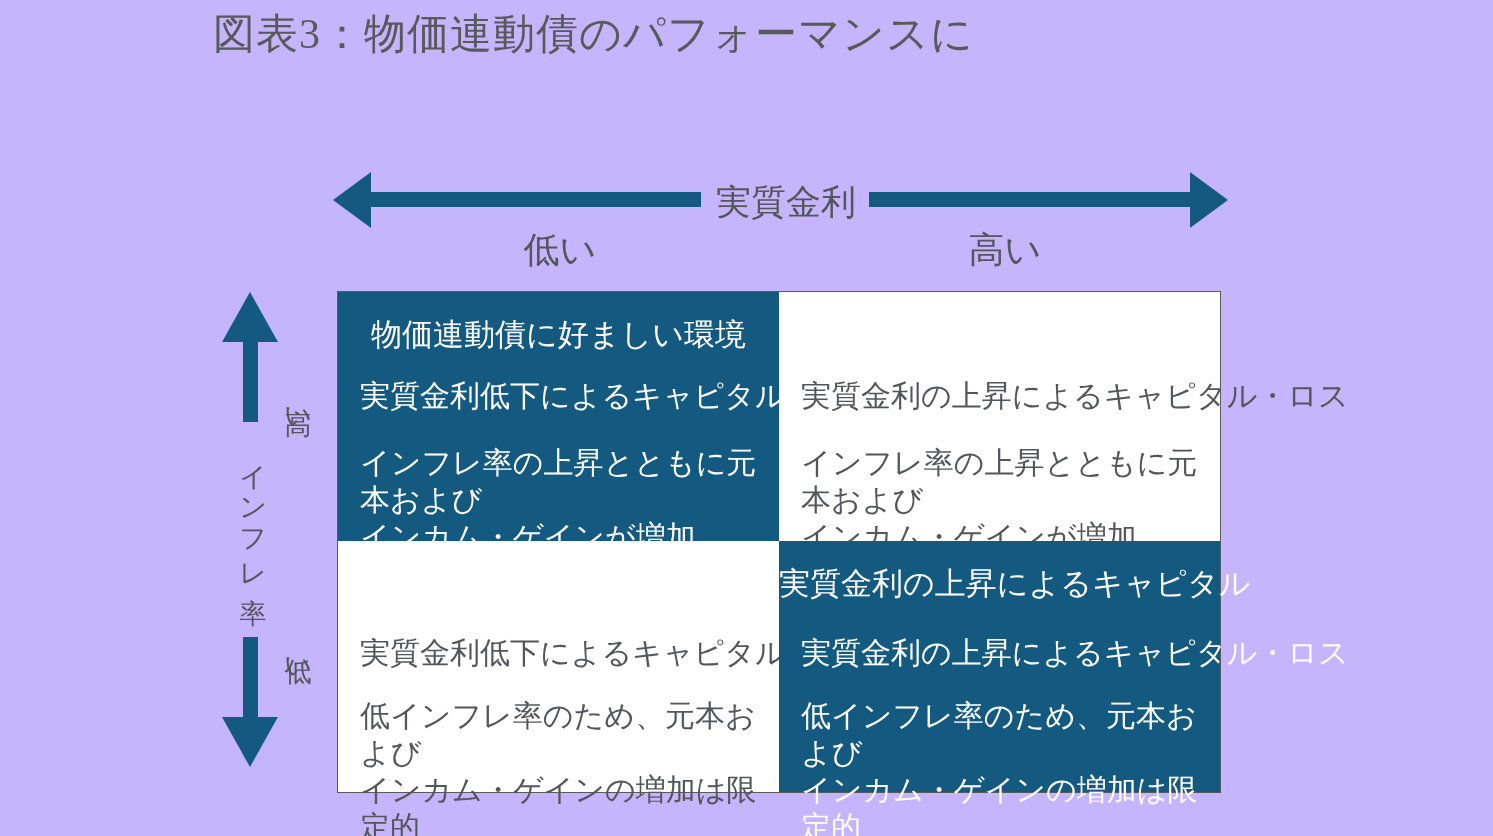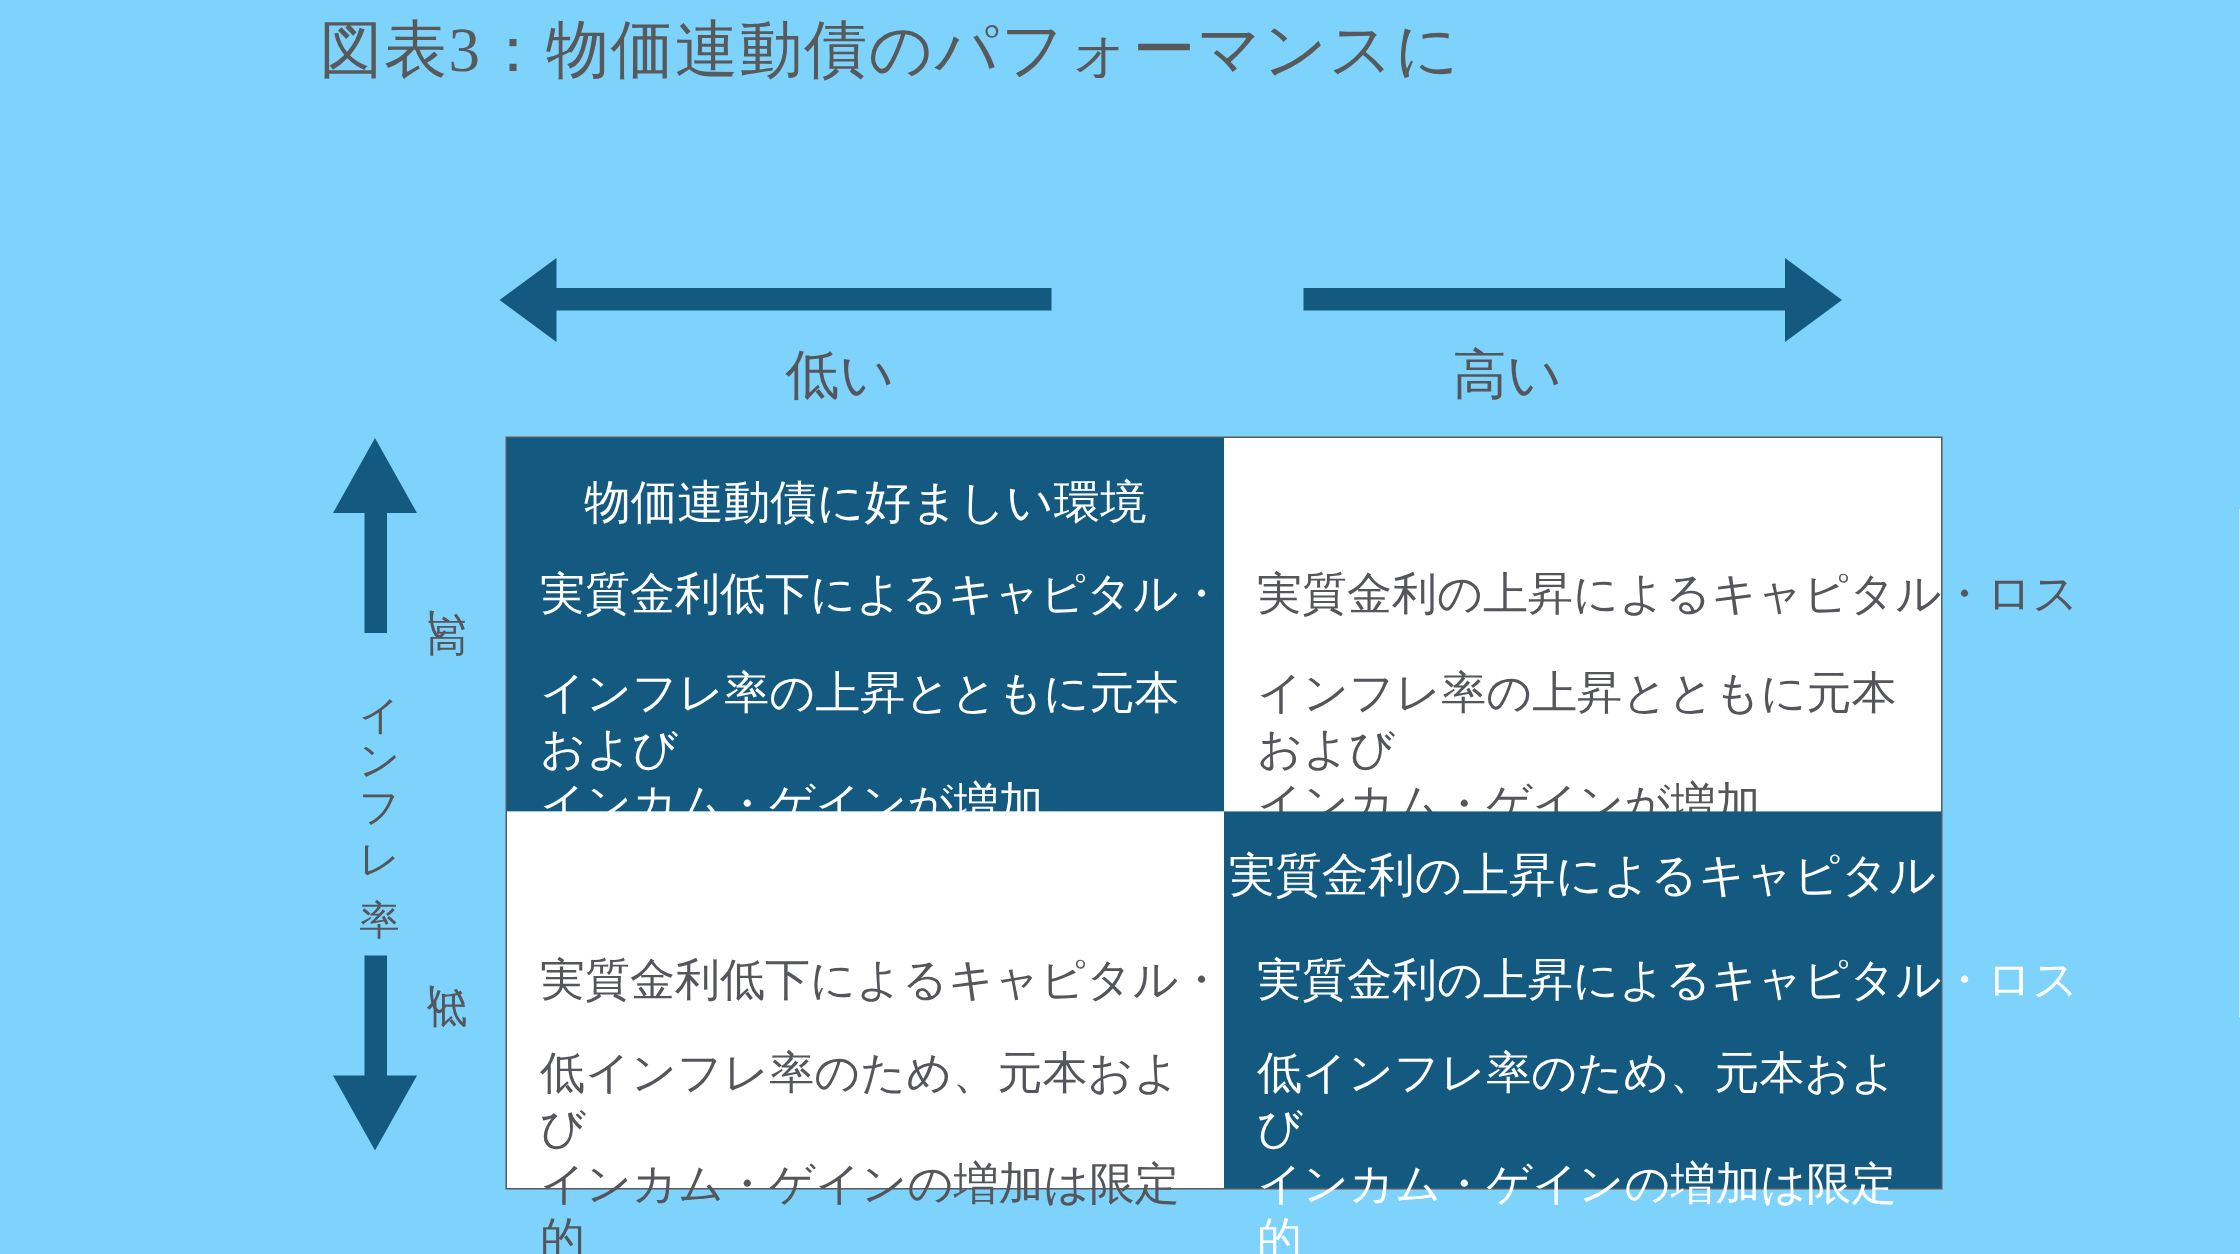--- a/index.html
+++ b/index.html
@@ -8,21 +8,21 @@
     --text-gray:#55565B;
     --title-gray:#58595B;
     --border-gray:#595A5C;
     --white:#FFFFFF;
   }
   *{margin:0;padding:0;box-sizing:border-box;}
   html,body{background:#fff;}
   .stage{
     position:relative;
     width:1493px;height:836px;
-    background:#7dd3fc;
+    background:#c4b5fd;
     overflow:hidden;
     font-family:"Liberation Serif","DejaVu Serif",serif;
   }
   
   .fig-title{
     position:absolute;left:213px;top:2px;
     font-size:42px;line-height:64px;
     color:var(--title-gray);
     letter-spacing:1px;
     white-space:nowrap;
@@ -79,21 +79,21 @@
     font-size:27px;color:var(--text-gray);
     letter-spacing:2px;
     white-space:nowrap;
   }
   .ytick.high{left:280px;top:388px;}
   .ytick.low{left:280px;top:638px;}
   .yaxis-label{left:235px;top:446px;}
   
   .matrix{
     position:absolute;left:337px;top:291px;
-    width:958px;height:502px;
+    width:884px;height:502px;
     border:1px solid var(--border-gray);
     display:grid;
     grid-template-columns:1fr 1fr;
     grid-template-rows:249px 1fr;
   }
   .q{position:relative;font-size:30px;}
   .q.dark{background:var(--accent);color:var(--white);}
   .q.light{background:#fff;color:var(--text-gray);}
   .q-header{
     position:absolute;top:22px;left:0;right:0;
@@ -108,20 +108,21 @@
 <body>
 
 <div class="stage">
 
   <div class="fig-title">
     <div>図表3：物価連動債のパフォーマンスに</div>
   </div>
 
   <div class="xhead left"></div>
   <div class="xbar left"></div>
+  <div class="xaxis-label">実質金利</div>
   <div class="xbar right"></div>
   <div class="xhead right"></div>
   <div class="xtick low">低い</div>
   <div class="xtick high">高い</div>
 
   <div class="yhead up"></div>
   <div class="ybar up"></div>
   <div class="vtext ytick high">高い</div>
   <div class="vtext yaxis-label">インフレ率</div>
   <div class="vtext ytick low">低い</div>

